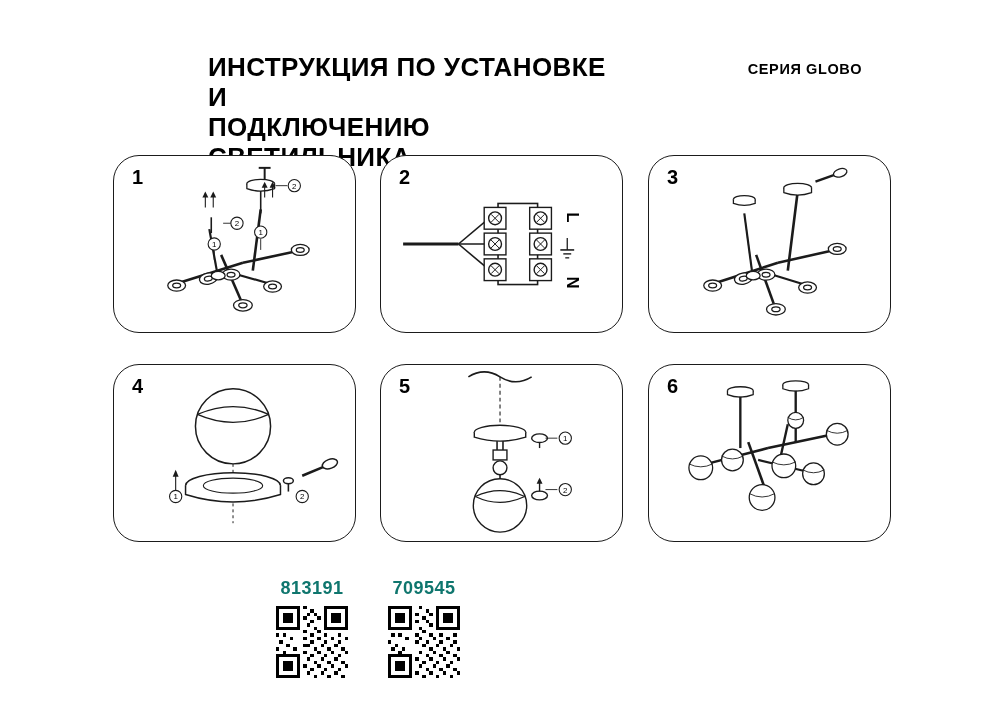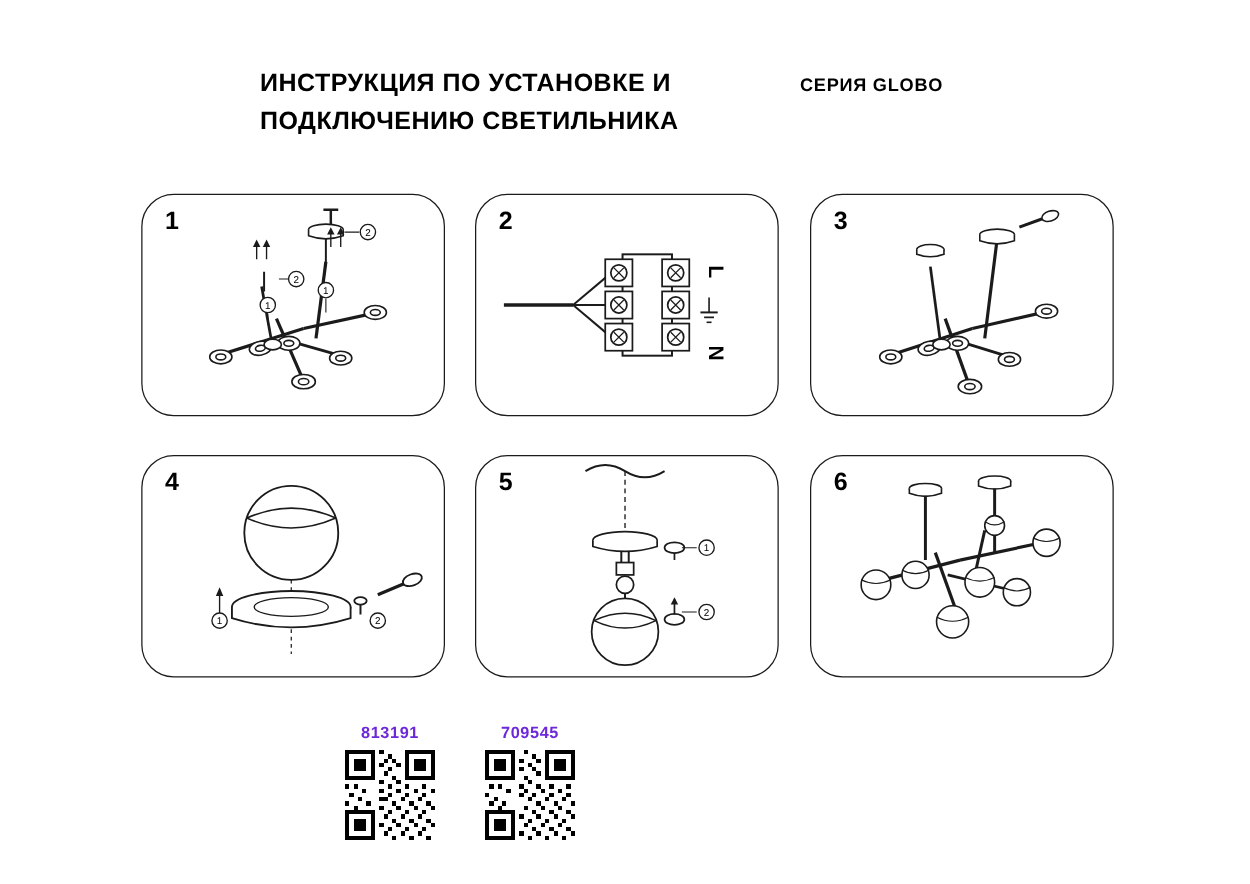--- a/index.html
+++ b/index.html
@@ -19,33 +19,33 @@
     overflow: hidden;
   }
   
   .title-block {
     position: absolute;
     left: 208px;
     top: 52px;
     width: 420px;
   }
   .title-line {
-    font-size: 20px;
+    font-size: 26px;
     font-weight: bold;
     letter-spacing: 0.4px;
     line-height: 30px;
     color: #000000;
     text-transform: uppercase;
   }
   .series-block {
     position: absolute;
     left: 640px;
     top: 56px;
     width: 330px;
-    text-align: left;
+    text-align: center;
   }
   .series-line {
     font-size: 14.5px;
     font-weight: bold;
     letter-spacing: 0.6px;
     line-height: 27px;
     color: #000000;
     text-transform: uppercase;
   }
 
@@ -70,24 +70,24 @@
     inset: 0;
   }
   .panel-art svg { display: block; width: 100%; height: 100%; }
 
   
   .qr-group {
     position: absolute;
     text-align: center;
   }
   .qr-label {
-    font-size: 13px;
+    font-size: 18px;
     font-weight: bold;
     letter-spacing: 0.5px;
-    color: #6d28d9;
+    color: #0f766e;
     margin-bottom: 7px;
   }
   .qr-code {
     width: 72px;
     height: 72px;
     margin: 0 auto;
   }
   .qr-code svg { display: block; }
 </style>
 </head>

